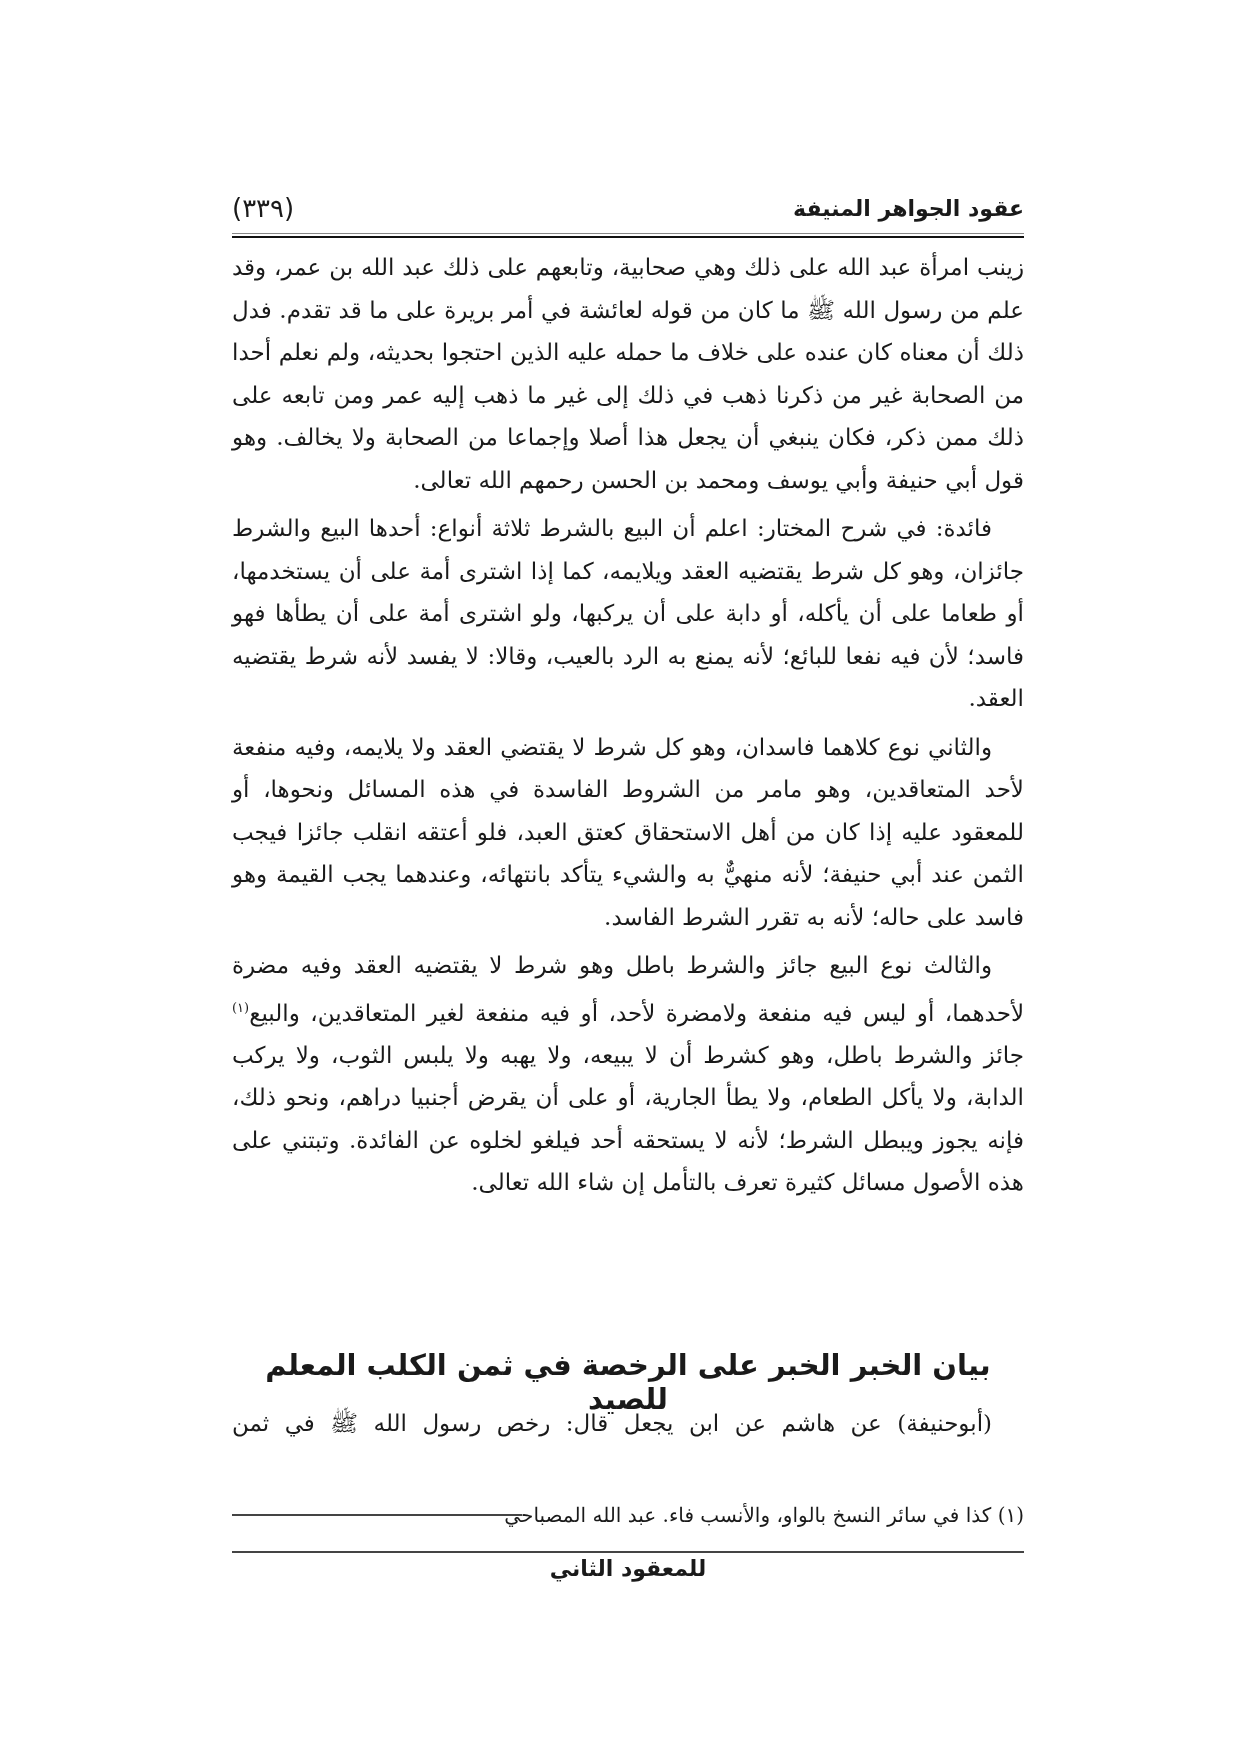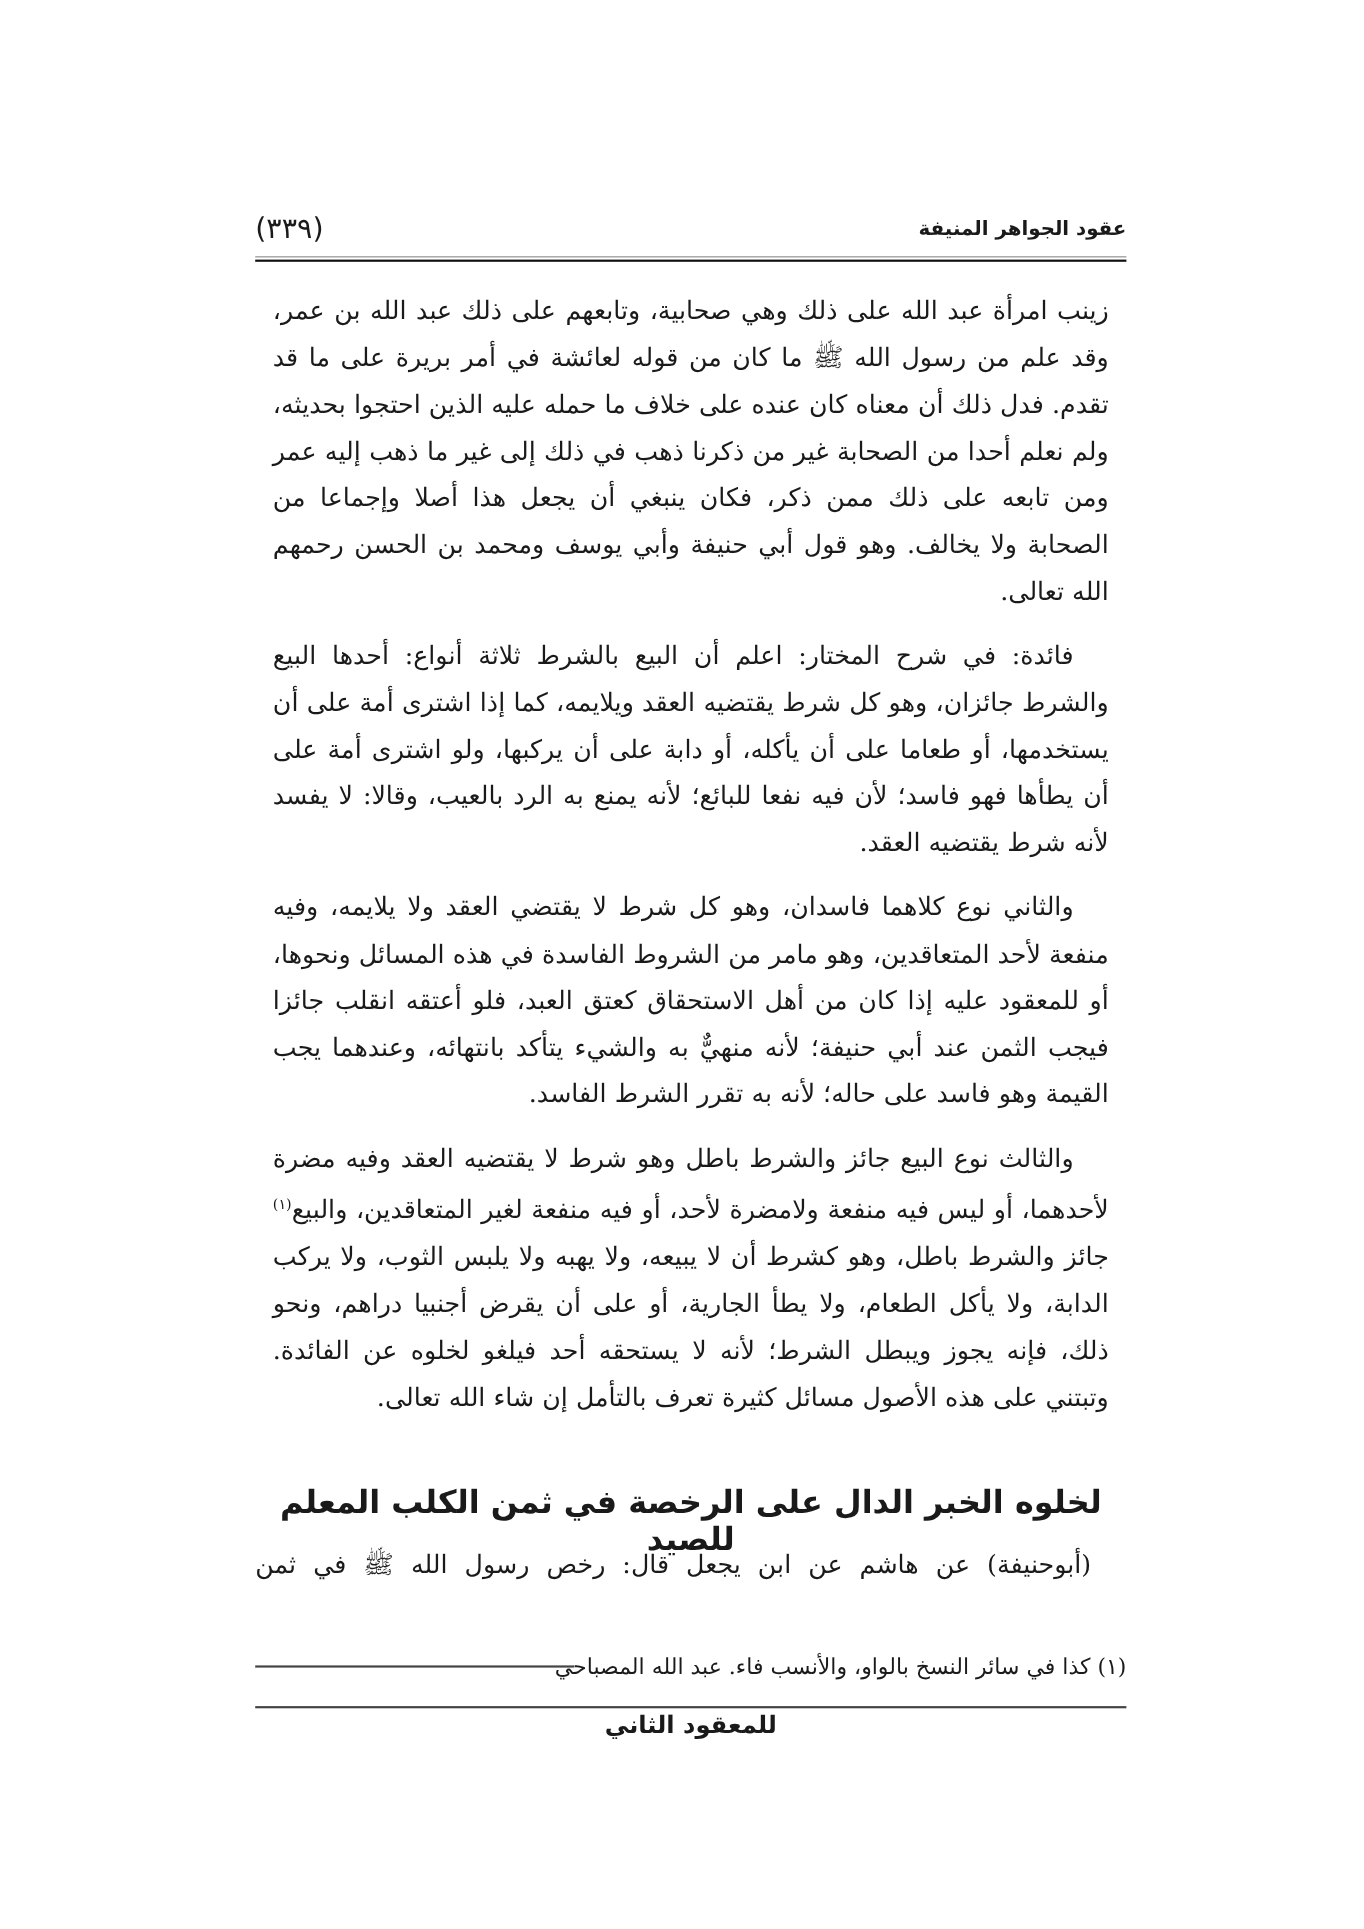--- a/index.html
+++ b/index.html
@@ -5,26 +5,26 @@
   html, body { margin: 0; padding: 0; background: #ffffff; }
   body {
     width: 1240px; height: 1754px; position: relative; overflow: hidden;
     font-family: "DejaVu Serif", "Liberation Serif", serif; color: #1a1a1a;
   }
   .page { position: absolute; left: 232px; top: 0; width: 792px; height: 1754px; direction: rtl; }
   .running-header {
     position: absolute; top: 188px; left: 0; right: 0; height: 40px;
     display: flex; justify-content: space-between; align-items: center;
   }
-  .book-title { font-weight: bold; font-size: 18px; font-family: "DejaVu Sans", sans-serif; }
+  .book-title { font-weight: bold; font-size: 22px; font-family: "DejaVu Sans", sans-serif; }
   .page-number { font-size: 26px; font-family: "DejaVu Sans", sans-serif; direction: rtl; }
   .header-rule { position: absolute; top: 233px; left: 0; right: 0; height: 1px; background: #888; }
   .header-rule2 { position: absolute; top: 236px; left: 0; right: 0; height: 2px; background: #111; }
   .body-text { position: absolute; top: 246px; left: 0; right: 0; font-size: 23px; line-height: 42.5px; text-align: justify; text-align-last: right; }
-  .body-text p { margin: 16px; }
+  .body-text p { margin: 0; }
   .body-text p.indent { text-indent: 32px; margin-top: 6px; }
   .lead { font-weight: normal; }
   .sup { font-size: 13px; vertical-align: super; }
   .section-heading {
     position: absolute; top: 1348px; left: 0; right: 0; text-align: center;
     font-size: 29px; font-weight: bold; font-family: "DejaVu Sans", sans-serif;
   }
   .hadith-line { position: absolute; top: 1402px; left: 0; right: 0; font-size: 23px; line-height: 42px; text-indent: 32px; text-align: justify; text-align-last: justify; }
   .footnote-sep { position: absolute; top: 1514px; left: 0; width: 290px; height: 2px; background: #444; }
   .footnote { position: absolute; top: 1504px; right: 0; font-size: 20px; line-height: 22px; }
@@ -42,20 +42,20 @@
   <div class="header-rule"></div>
   <div class="header-rule2"></div>
 
   <div class="body-text">
     <p>زينب امرأة عبد الله على ذلك وهي صحابية، وتابعهم على ذلك عبد الله بن عمر، وقد علم من رسول الله ﷺ ما كان من قوله لعائشة في أمر بريرة على ما قد تقدم. فدل ذلك أن معناه كان عنده على خلاف ما حمله عليه الذين احتجوا بحديثه، ولم نعلم أحدا من الصحابة غير من ذكرنا ذهب في ذلك إلى غير ما ذهب إليه عمر ومن تابعه على ذلك ممن ذكر، فكان ينبغي أن يجعل هذا أصلا وإجماعا من الصحابة ولا يخالف. وهو قول أبي حنيفة وأبي يوسف ومحمد بن الحسن رحمهم الله تعالى.</p>
     <p class="indent"><span class="lead">فائدة</span><span>: في شرح المختار: اعلم أن البيع بالشرط ثلاثة أنواع: </span><span class="lead">أحدها</span><span> البيع والشرط جائزان، وهو كل شرط يقتضيه العقد ويلايمه، كما إذا اشترى أمة على أن يستخدمها، أو طعاما على أن يأكله، أو دابة على أن يركبها، ولو اشترى أمة على أن يطأها فهو فاسد؛ لأن فيه نفعا للبائع؛ لأنه يمنع به الرد بالعيب، وقالا: لا يفسد لأنه شرط يقتضيه العقد.</span></p>
     <p class="indent"><span class="lead">والثاني</span><span> نوع كلاهما فاسدان، وهو كل شرط لا يقتضي العقد ولا يلايمه، وفيه منفعة لأحد المتعاقدين، وهو مامر من الشروط الفاسدة في هذه المسائل ونحوها، أو للمعقود عليه إذا كان من أهل الاستحقاق كعتق العبد، فلو أعتقه انقلب جائزا فيجب الثمن عند أبي حنيفة؛ لأنه منهيٌّ به والشيء يتأكد بانتهائه، وعندهما يجب القيمة وهو فاسد على حاله؛ لأنه به تقرر الشرط الفاسد.</span></p>
     <p class="indent"><span class="lead">والثالث</span><span> نوع البيع جائز والشرط باطل وهو شرط لا يقتضيه العقد وفيه مضرة لأحدهما، أو ليس فيه منفعة ولامضرة لأحد، أو فيه منفعة لغير المتعاقدين، والبيع</span><span class="sup">(١)</span><span> جائز والشرط باطل، وهو كشرط أن لا يبيعه، ولا يهبه ولا يلبس الثوب، ولا يركب الدابة، ولا يأكل الطعام، ولا يطأ الجارية، أو على أن يقرض أجنبيا دراهم، ونحو ذلك، فإنه يجوز ويبطل الشرط؛ لأنه لا يستحقه أحد فيلغو لخلوه عن الفائدة. وتبتني على هذه الأصول مسائل كثيرة تعرف بالتأمل إن شاء الله تعالى.</span></p>
   </div>
 
-  <div class="section-heading">لخلوه الخبر الدال على الرخصة في ثمن الكلب المعلم للصيد</div>
+  <div class="section-heading">بيان الخبر الخبر على الرخصة في ثمن الكلب المعلم للصيد</div>
   <div class="hadith-line">(أبوحنيفة) عن هاشم عن ابن يجعل قال: رخص رسول الله ﷺ في ثمن</div>
 
   <div class="footnote-sep"></div>
   <div class="footnote">(١) كذا في سائر النسخ بالواو، والأنسب فاء. عبد الله المصباحي</div>
   <div class="footer-rule"></div>
   <div class="volume-label">للمعقود الثاني</div>
 </div>
 
 </body></html>

